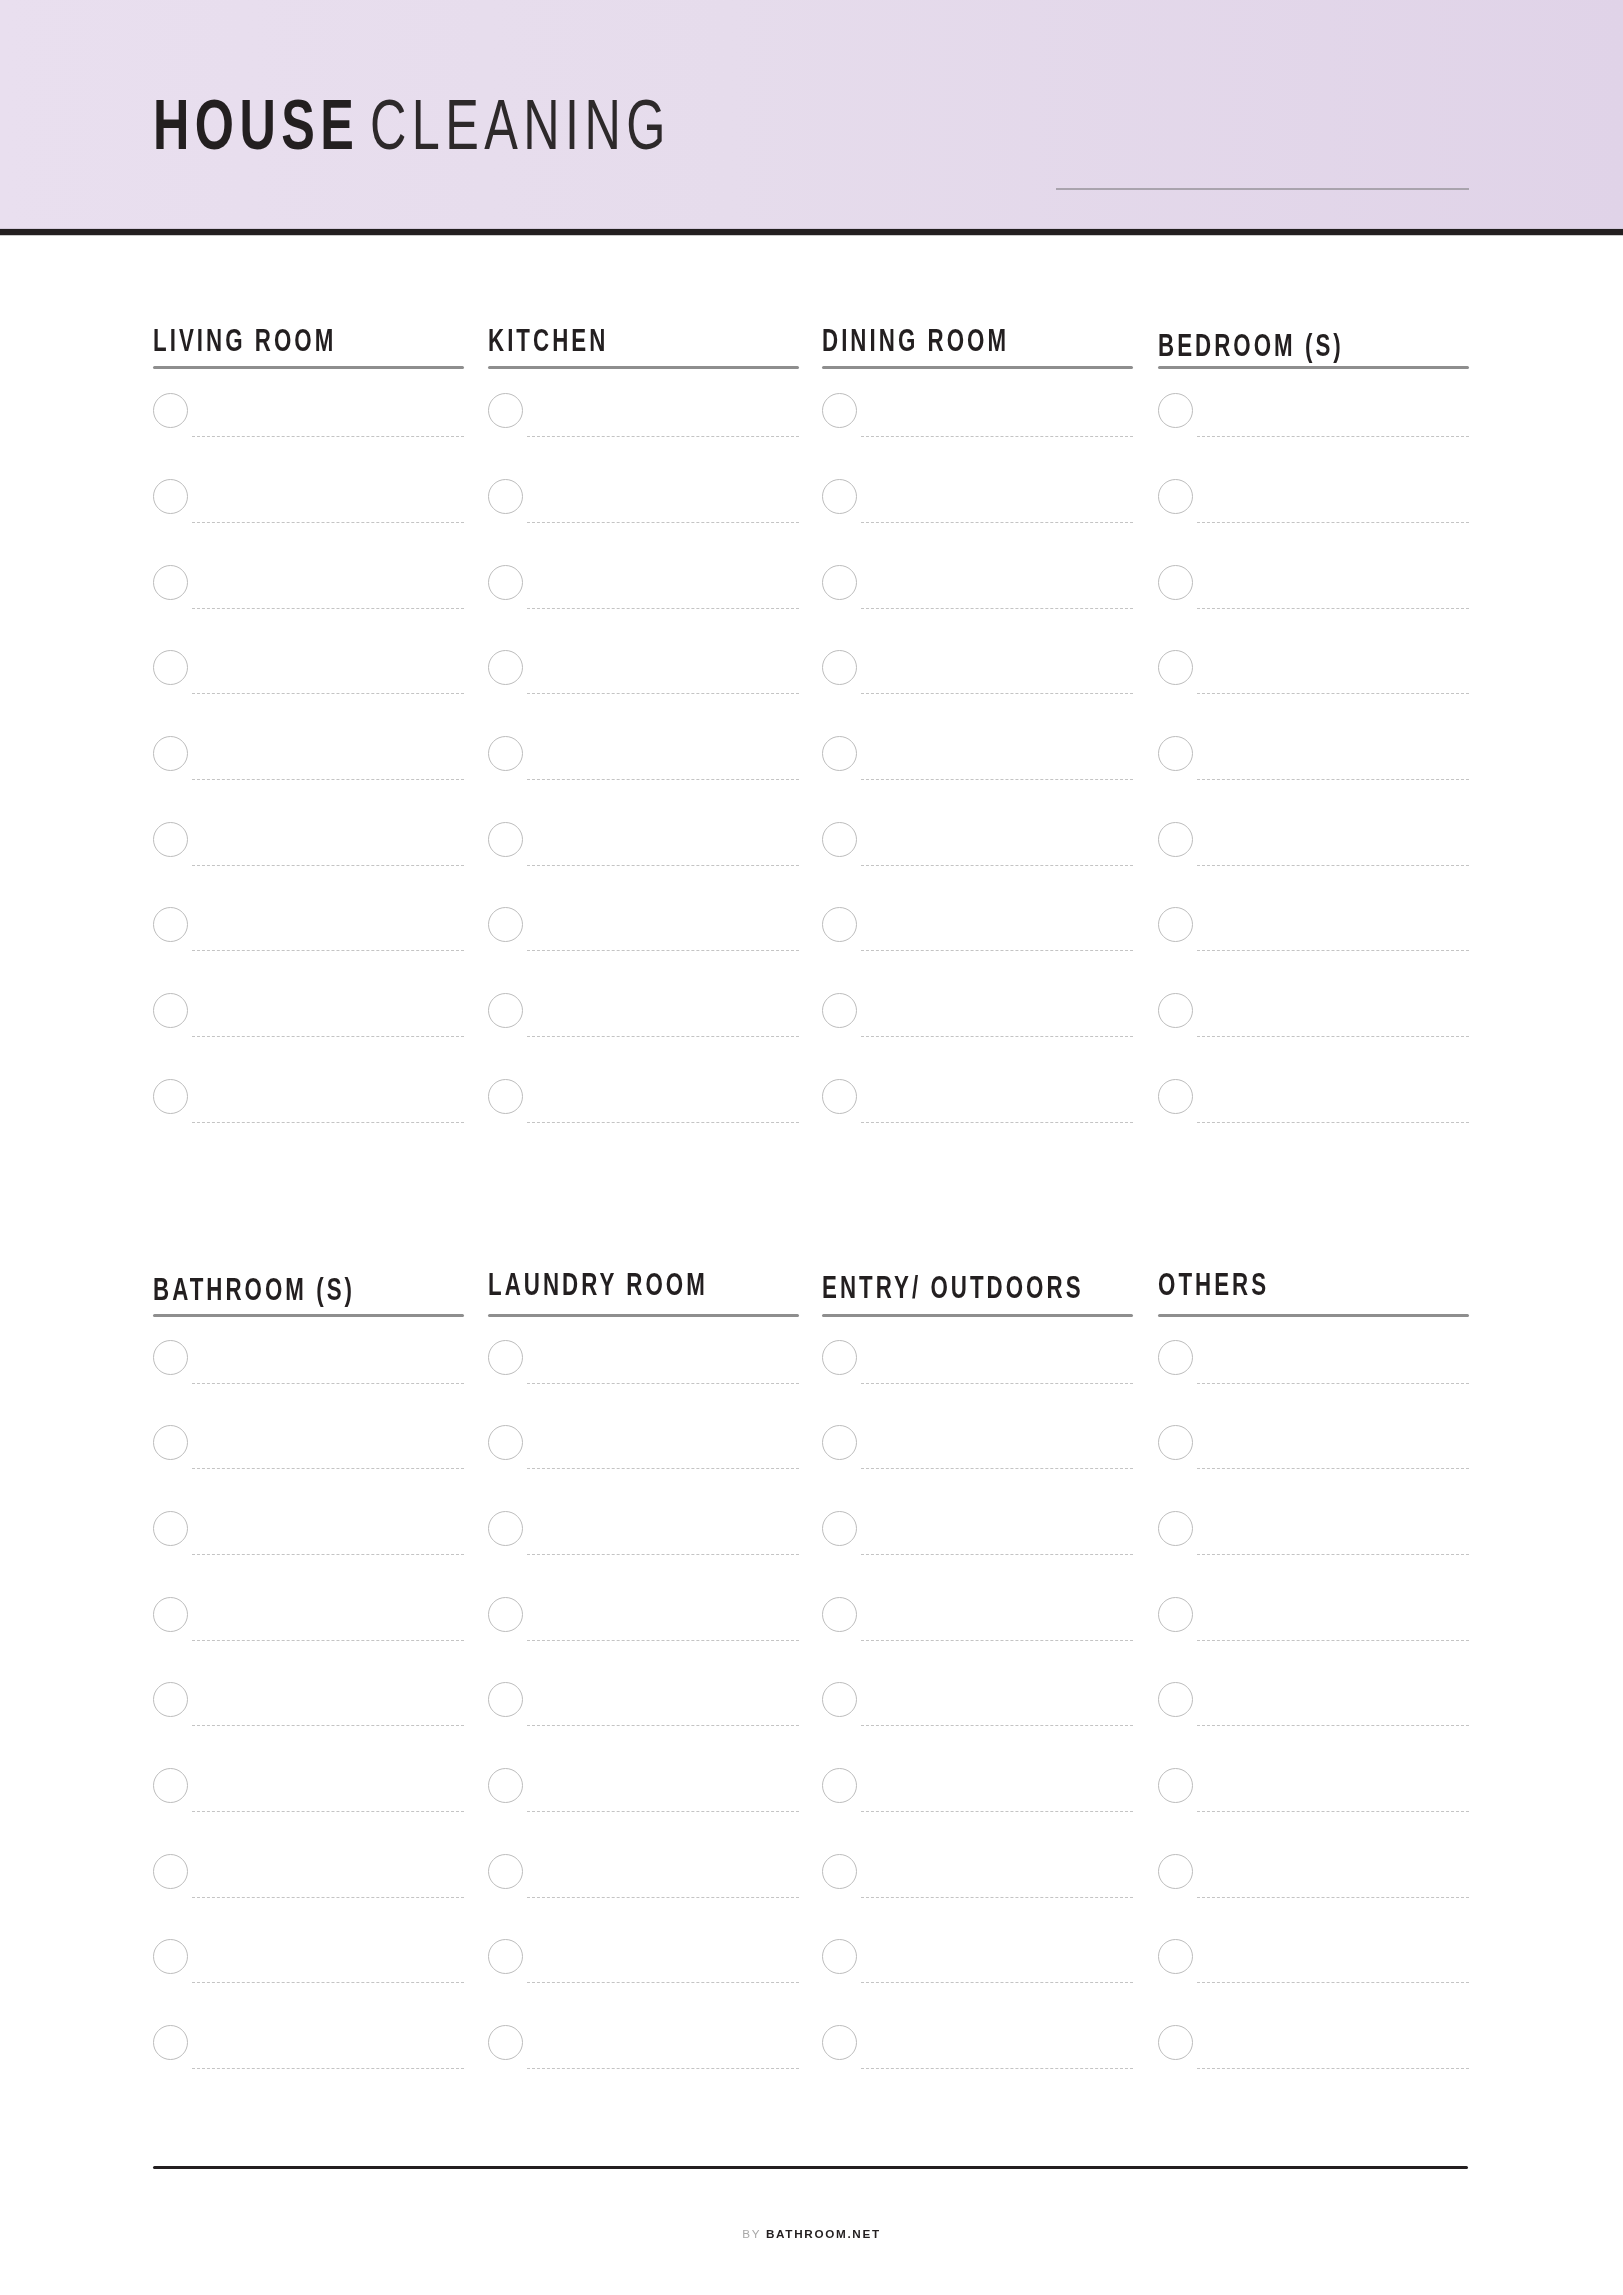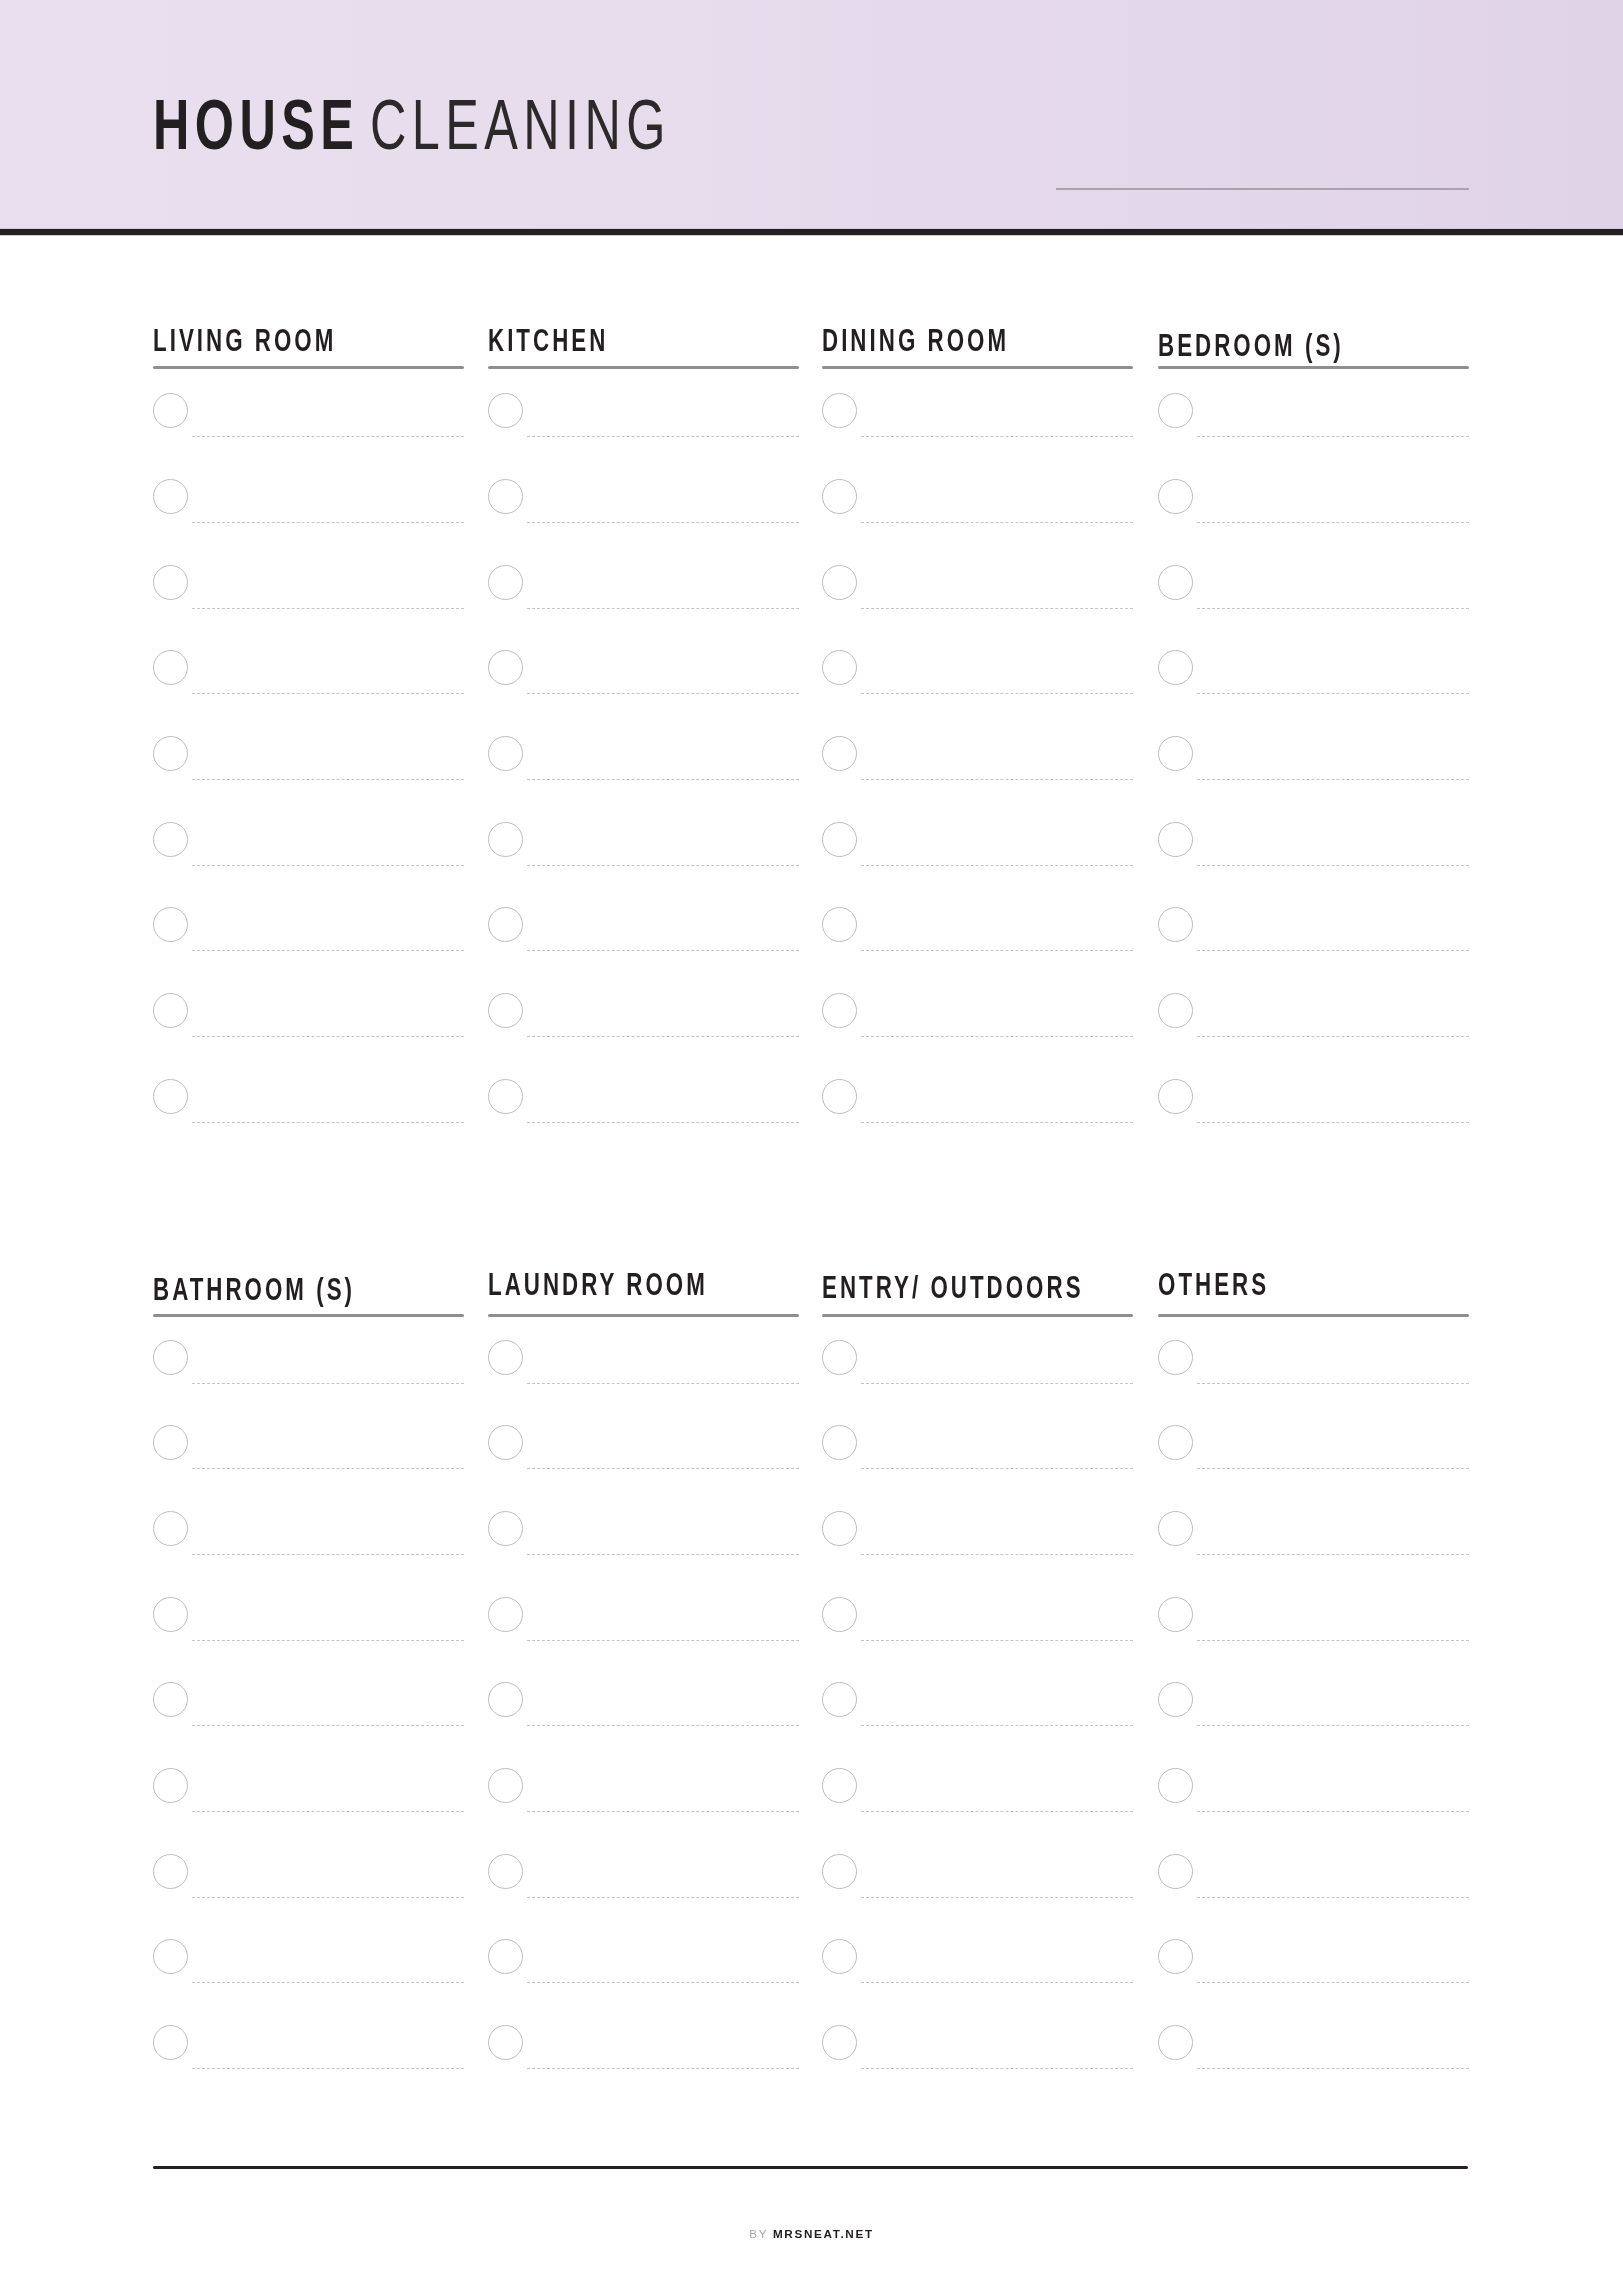--- a/index.html
+++ b/index.html
@@ -396,15 +396,15 @@
           <div class="check"></div>
           <div class="task-line"></div>
         </div>
       </div>
     </div>
   </div>
 
 <div class="bottom-rule"></div>
 <div class="footer">
   <span class="by">BY</span>
-  <span class="site">MRSNEAT.NET</span>
+  <span class="site">BATHROOM.NET</span>
 </div>
 
 
 </body></html>

